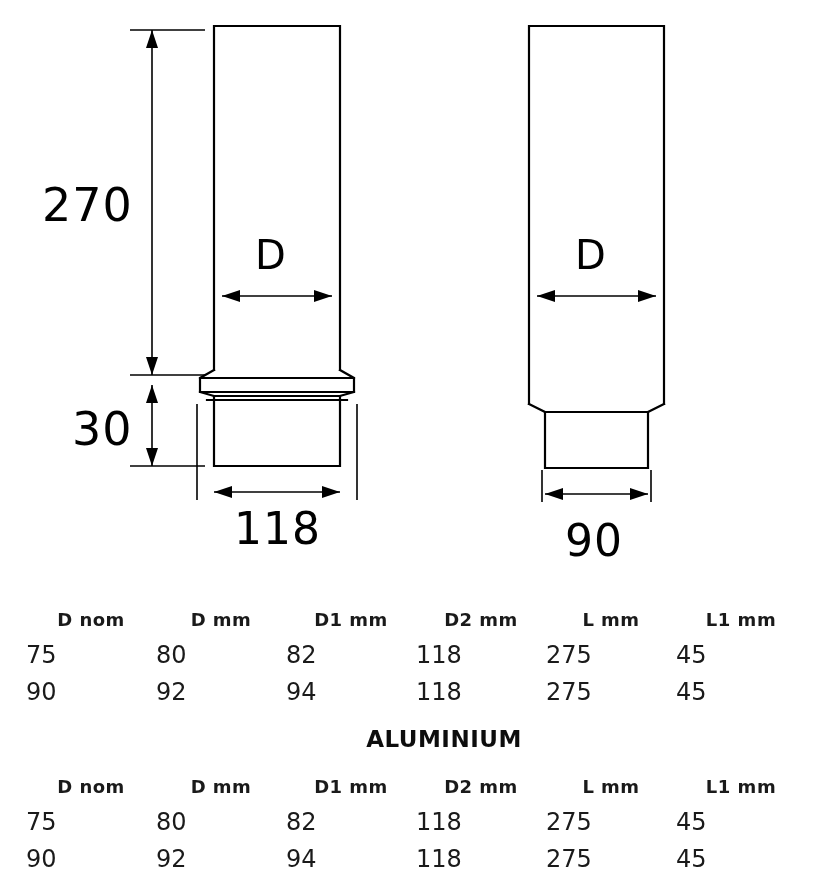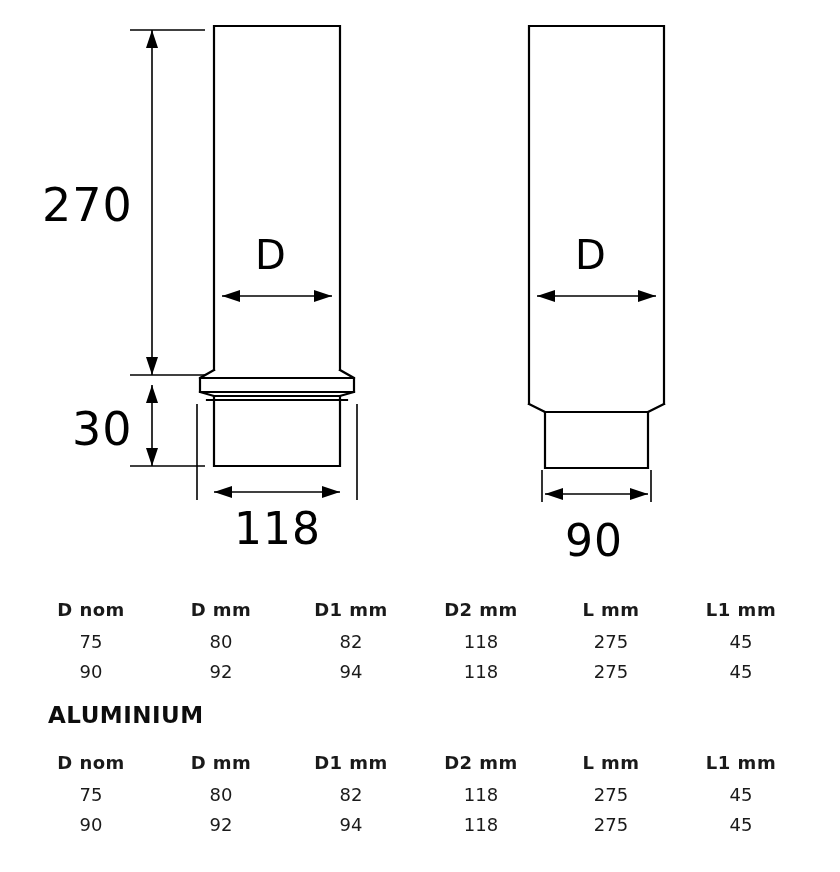--- a/index.html
+++ b/index.html
@@ -42,45 +42,46 @@
   .dim-D2  { left: 575px; top: 232px; font-size: 40px; }
 
   .tables {
     position: absolute;
     left: 0;
     top: 586px;
     width: 840px;
   }
   table.spec {
     width: 780px;
-    margin: 6px 0 0 26px;
+    margin: 16px 0 0 26px;
     border-collapse: collapse;
     table-layout: fixed;
   }
   table.spec th {
     font-size: 18px;
     font-weight: bold;
     color: #1a1a1a;
     padding: 7px 0 6px 0;
     text-align: center;
     letter-spacing: 0.5px;
   }
   table.spec td {
-    font-size: 18px;
+    font-size: 24px;
     font-weight: 400;
     color: #1a1a1a;
     padding: 5px 0 4px 0;
-    text-align: center;
+    text-align: left;
   }
   .material-title {
     font-size: 23px;
     font-weight: bold;
     color: #0d0d0d;
     letter-spacing: 0.5px;
     margin: 16px 0 17px 48px;
+    text-align: center;
   }
 </style>
 </head>
 <body>
 
 <div id="stage">
 
   <svg class="drawing" viewBox="0 0 840 580">
     <g fill="none" stroke="#000000" stroke-width="2.2" stroke-linecap="square">
 

